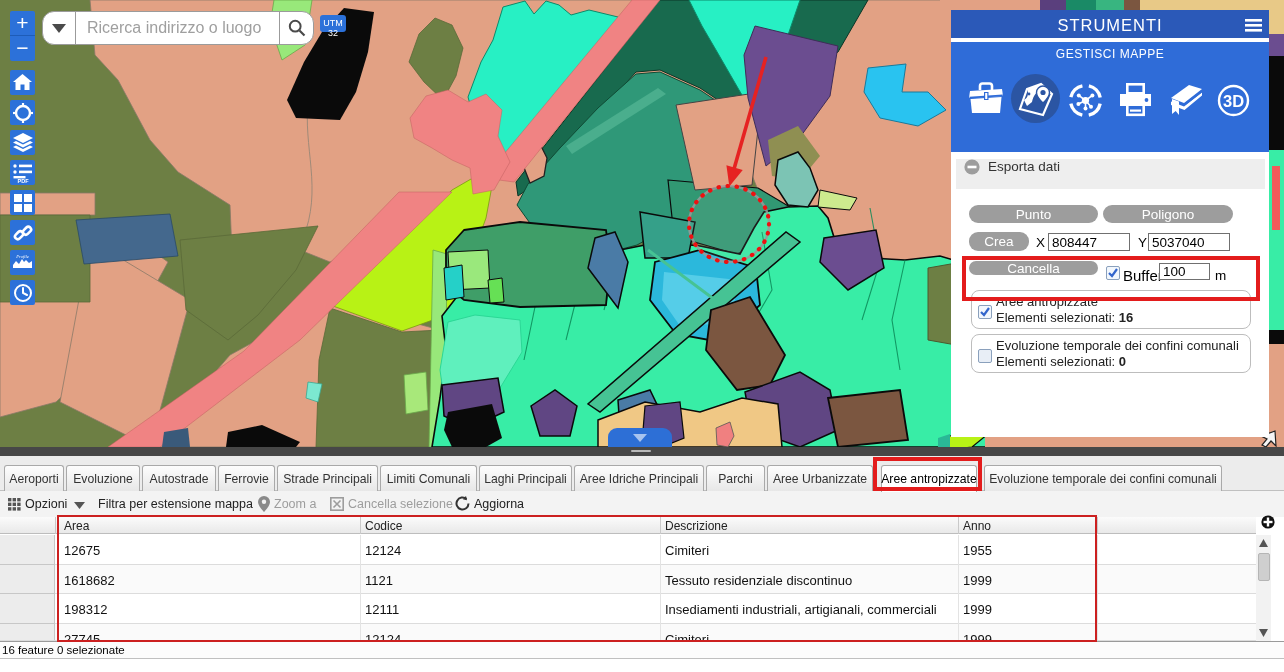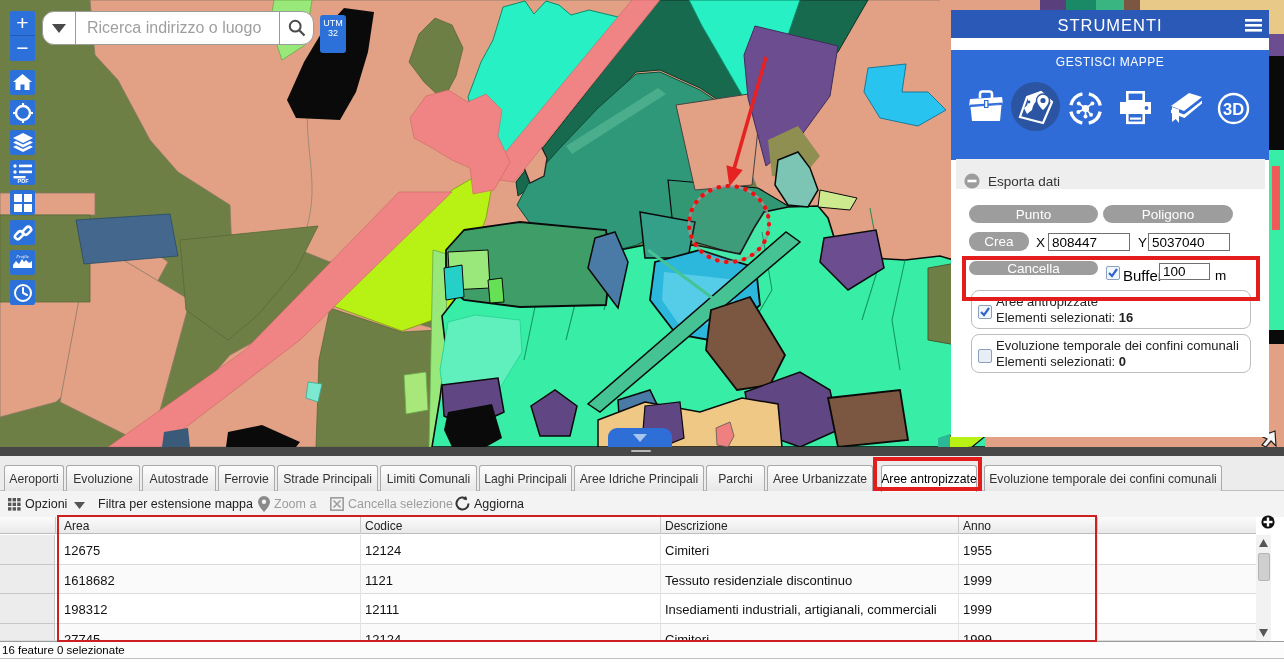--- a/index.html
+++ b/index.html
@@ -11,32 +11,32 @@
 #map{left:0;top:0;width:1284px;height:447px;background:#6d7f44;overflow:hidden;}
 
 .tbtn{left:10px;width:25px;height:25px;background:#2c71d9;color:#fff;
 border-radius:2px;display:flex;align-items:center;justify-content:center;}
 
 #search{left:42px;top:11px;width:272px;height:34px;background:#fff;
 border:1px solid #9b9b9b;border-radius:12px;display:flex;}
 #search .dd{width:33px;border-right:1px solid #9b9b9b;display:flex;align-items:center;justify-content:center;}
 #search .inp{flex:1;display:flex;align-items:center;padding-left:11px;color:#9f9f9f;font-size:16px;}
 #search .mag{width:34px;border-left:1px solid #9b9b9b;display:flex;align-items:center;justify-content:center;}
-#utm{left:320px;top:15px;width:26px;height:38px;background:#2c71d9;border-radius:3px;
+#utm{left:320px;top:15px;width:26px;height:17px;background:#2c71d9;border-radius:3px;
 color:#fff;font-size:9px;line-height:10px;text-align:center;padding-top:3px;}
 
 #mapdd{left:608px;top:428px;width:64px;height:19px;background:#2d6fd6;border-radius:9px 9px 0 0;
 display:flex;align-items:center;justify-content:center;}
 #graybar{left:0;top:447px;width:1284px;height:9px;background:#474747;}
 #graybar .handle{position:absolute;left:631px;top:3px;width:20px;height:2px;background:#b9b9b9;border-radius:2px;}
 
 #panel{left:951px;top:10px;width:318px;height:427px;background:#fff;}
 #phead{left:0;top:0;width:318px;height:28px;background:#2b59b8;color:#fff;}
-#pbody{left:0;top:40px;width:318px;height:110px;background:#2f6cd8;}
-#eh{left:5px;top:149px;width:309px;height:30px;background:#eee;display:flex;align-items:flex-end;}
+#pbody{left:0;top:32px;width:318px;height:110px;background:#2f6cd8;}
+#eh{left:5px;top:149px;width:309px;height:30px;background:#eee;display:flex;align-items:flex-start;}
 .gbtn{background:#9d9d9d;color:#fff;border-radius:9px;font-size:13.5px;
 display:flex;align-items:center;justify-content:center;}
 .tinput{border:1px solid #707070;background:#fff;font-size:13.5px;color:#000;
 display:flex;align-items:center;padding-left:3px;}
 .chk{width:14px;height:14px;border:1px solid #8aa0bc;background:#fff;border-radius:2px;position:relative;}
 .cbox{border:1px solid #bdbdbd;border-radius:8px;background:#fff;}
 .redbox{border:4px solid #e31c1c;position:absolute;}
 
 #bottom{left:0;top:456px;width:1284px;height:216px;background:#fff;}
 #tabs{left:0;top:0;width:1284px;height:35px;background:#ececec;border-bottom:1px solid #c0c0c0;}

